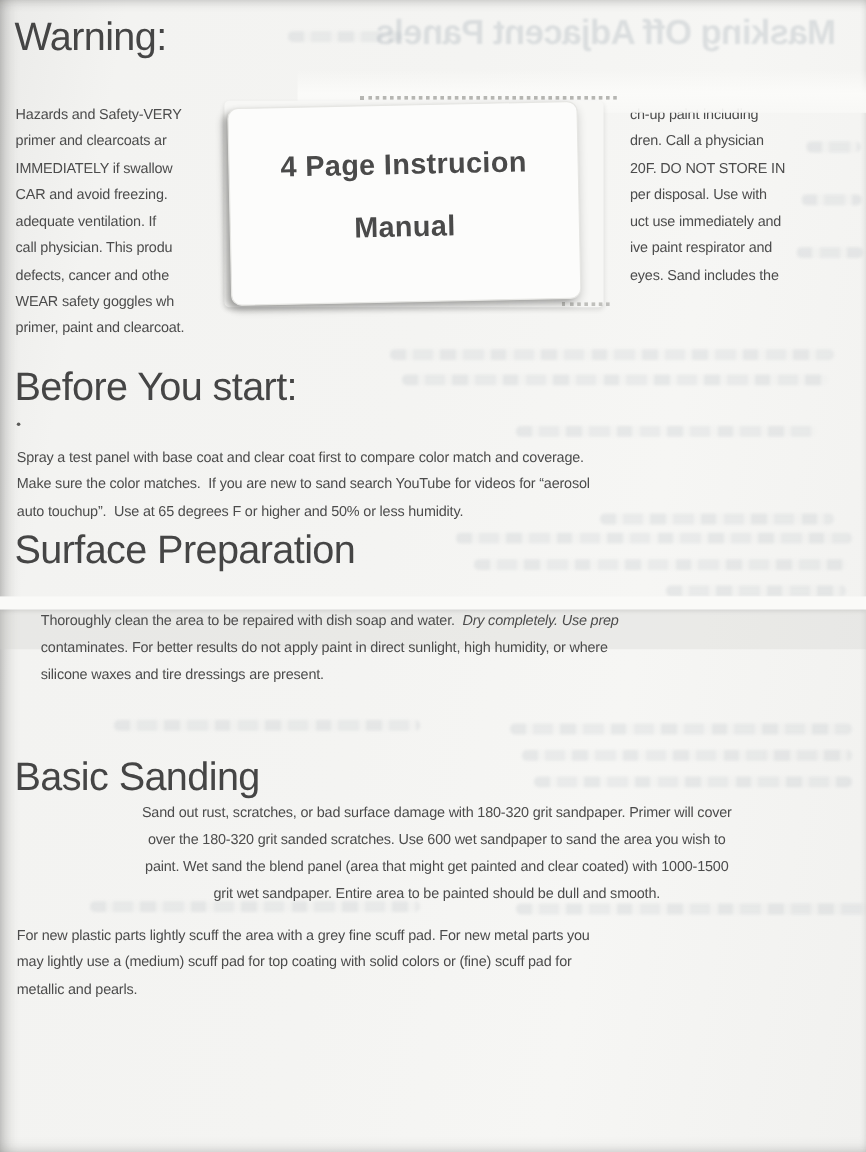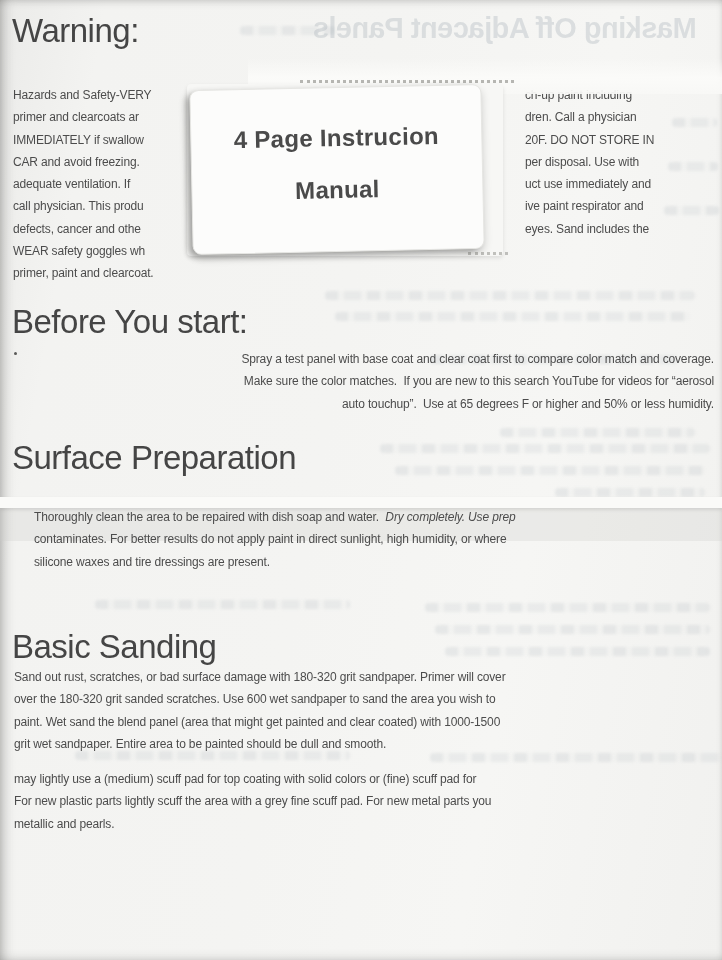--- a/index.html
+++ b/index.html
@@ -153,39 +153,39 @@
   <div class="perforation"></div>
   <div class="sticker-backing"></div>
   <div class="perforation-small"></div>
   <div class="sticker">
     <div class="line1">4 Page Instrucion</div>
     <div class="line2">Manual</div>
   </div>
 
   <div class="h1" style="left:12px;top:303px;">Before You start:</div>
   <div class="start-dot"></div>
-  <div class="para" style="left:14px;top:348px;width:700px;text-align:right;">
+  <div class="para" style="left:14px;top:370px;width:700px;">
       <div class="tline"><span>Spray a test panel with base coat and clear coat first to compare color match and coverage.</span></div>
-      <div class="tline"><span>Make sure the color matches.  If you are new to this search YouTube for videos for “aerosol</span></div>
+      <div class="tline"><span>Make sure the color matches.  If you are new to sand search YouTube for videos for “aerosol</span></div>
       <div class="tline"><span>auto touchup”.  Use at 65 degrees F or higher and 50% or less humidity.</span></div>
     </div>
 
   <div class="h1" style="left:12px;top:439px;">Surface Preparation</div>
   <div class="para" style="left:14px;top:506px;width:700px;margin-left:20px;">
       <div class="tline"><span>Thoroughly clean the area to be repaired with dish soap and water.  </span><span style="font-style: italic;">Dry completely. Use prep</span></div>
       <div class="tline"><span>contaminates. For better results do not apply paint in direct sunlight, high humidity, or where</span></div>
       <div class="tline"><span>silicone waxes and tire dressings are present.</span></div>
     </div>
 
   <div class="h1" style="left:12px;top:628px;">Basic Sanding</div>
-  <div class="para" style="left:14px;top:666px;width:700px;">
+  <div class="para" style="left:14px;top:666px;width:700px;text-align:center;">
       <div class="tline"><span>Sand out rust, scratches, or bad surface damage with 180-320 grit sandpaper. Primer will cover</span></div>
       <div class="tline"><span>over the 180-320 grit sanded scratches. Use 600 wet sandpaper to sand the area you wish to</span></div>
       <div class="tline"><span>paint. Wet sand the blend panel (area that might get painted and clear coated) with 1000-1500</span></div>
       <div class="tline"><span>grit wet sandpaper. Entire area to be painted should be dull and smooth.</span></div>
     </div>
   <div class="para" style="left:14px;top:768px;width:700px;">
+      <div class="tline"><span>For new plastic parts lightly scuff the area with a grey fine scuff pad. For new metal parts you</span></div>
       <div class="tline"><span>may lightly use a (medium) scuff pad for top coating with solid colors or (fine) scuff pad for</span></div>
-      <div class="tline"><span>For new plastic parts lightly scuff the area with a grey fine scuff pad. For new metal parts you</span></div>
       <div class="tline"><span>metallic and pearls.</span></div>
     </div>
 
 </div>
 
 </body></html>

